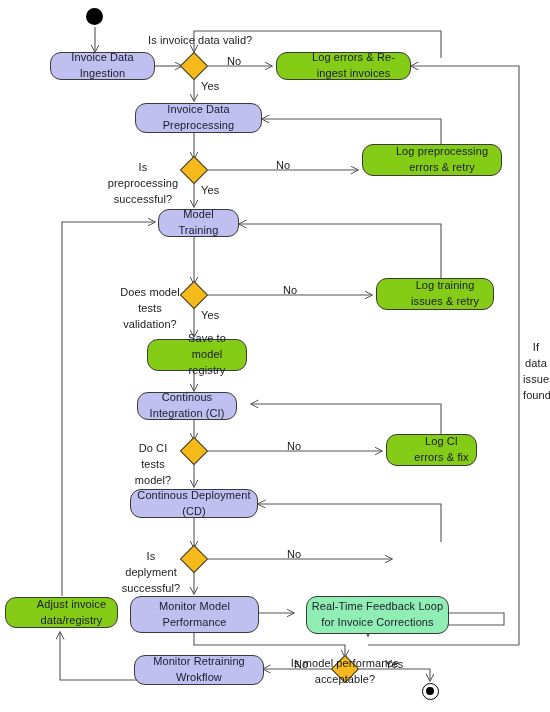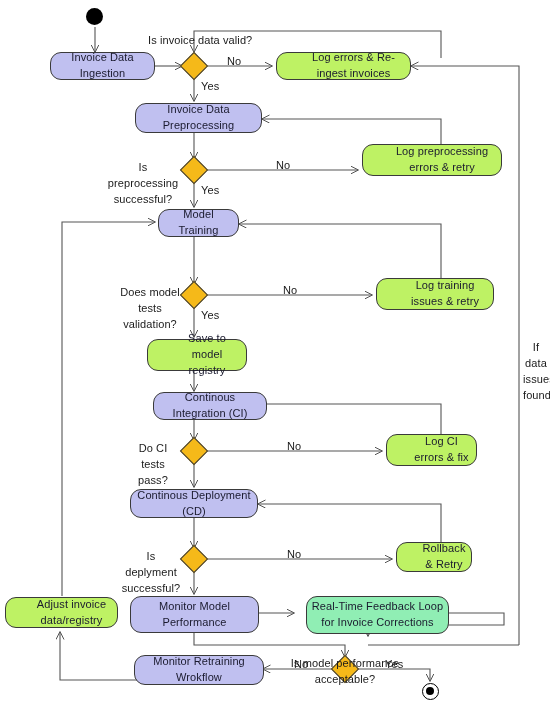--- a/index.html
+++ b/index.html
@@ -36,21 +36,21 @@
     font-size: 11px;
     line-height: 1.45;
     color: #1a1a2e;
     letter-spacing: 0.1px;
     padding: 2px 4px;
   }
   .node.action {
     background: #c0c0f0;
   }
   .node.log {
-    background: #bef264;
+    background: #84cc16;
     padding-left: 24px;
   }
   .node.feedback {
     background: #90eeb4;
   }
   .decision {
     position: absolute;
     width: 20px;
     height: 20px;
     background: #f5b919;
@@ -198,35 +198,34 @@
 
   <div class="decision" style="left:184px; top:285px;"></div>
   <div class="edge-label multi" style="left:118px; top:285px; width:64px;">Does model tests validation?</div>
   <div class="edge-label" style="left:283px; top:284px;">No</div>
   <div class="edge-label" style="left:201px; top:309px;">Yes</div>
 
   <div class="node log" style="left:376px; top:278px; width:118px; height:32px;">Log training issues &amp; retry</div>
 
   <div class="node log" style="left:147px; top:339px; width:100px; height:32px;">Save to model registry</div>
 
-  <div class="node action" style="left:137px; top:392px; width:114px; height:28px;margin-left:16px;">Continous Integration (CI)</div>
+  <div class="node action" style="left:137px; top:392px; width:100px; height:28px;">Continous Integration (CI)</div>
 
   <div class="decision" style="left:184px; top:441px;"></div>
-  <div class="edge-label multi" style="left:126px; top:441px; width:54px;">Do CI tests pass?</div>
+  <div class="edge-label multi" style="left:126px; top:441px; width:54px;">Do CI tests model?</div>
   <div class="edge-label" style="left:287px; top:440px;">No</div>
 
   <div class="node log" style="left:386px; top:434px; width:91px; height:32px;">Log CI errors &amp; fix</div>
 
   <div class="node action" style="left:130px; top:489px; width:128px; height:29px;">Continous Deployment (CD)</div>
 
   <div class="decision" style="left:184px; top:549px;"></div>
   <div class="edge-label multi" style="left:120px; top:549px; width:62px;">Is deplyment successful?</div>
   <div class="edge-label" style="left:287px; top:548px;">No</div>
 
-  <div class="node log" style="left:396px; top:542px; width:76px; height:30px;">Rollback &amp; Retry</div>
 
   <div class="node action" style="left:130px; top:596px; width:129px; height:37px;">Monitor Model Performance</div>
 
   <div class="node feedback" style="left:298px; top:596px; width:143px; height:38px;margin-left:8px;">Real-Time Feedback Loop for Invoice Corrections</div>
 
   <div class="node log" style="left:5px; top:597px; width:113px; height:31px;">Adjust invoice data/registry</div>
 
   <div class="node action" style="left:134px; top:655px; width:130px; height:30px;">Monitor Retraining Wrokflow</div>
 
   <div class="decision" style="left:335px; top:659px;"></div>

